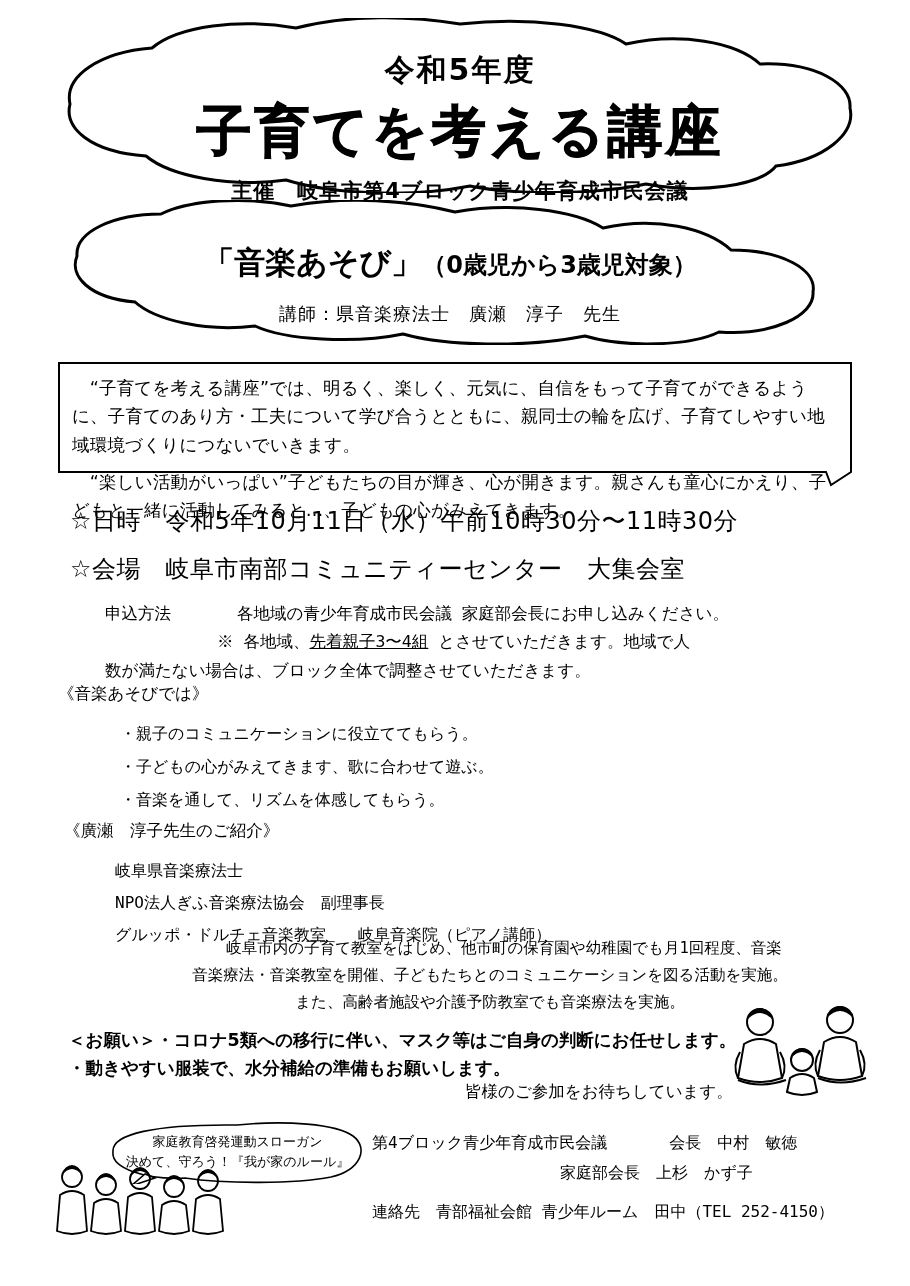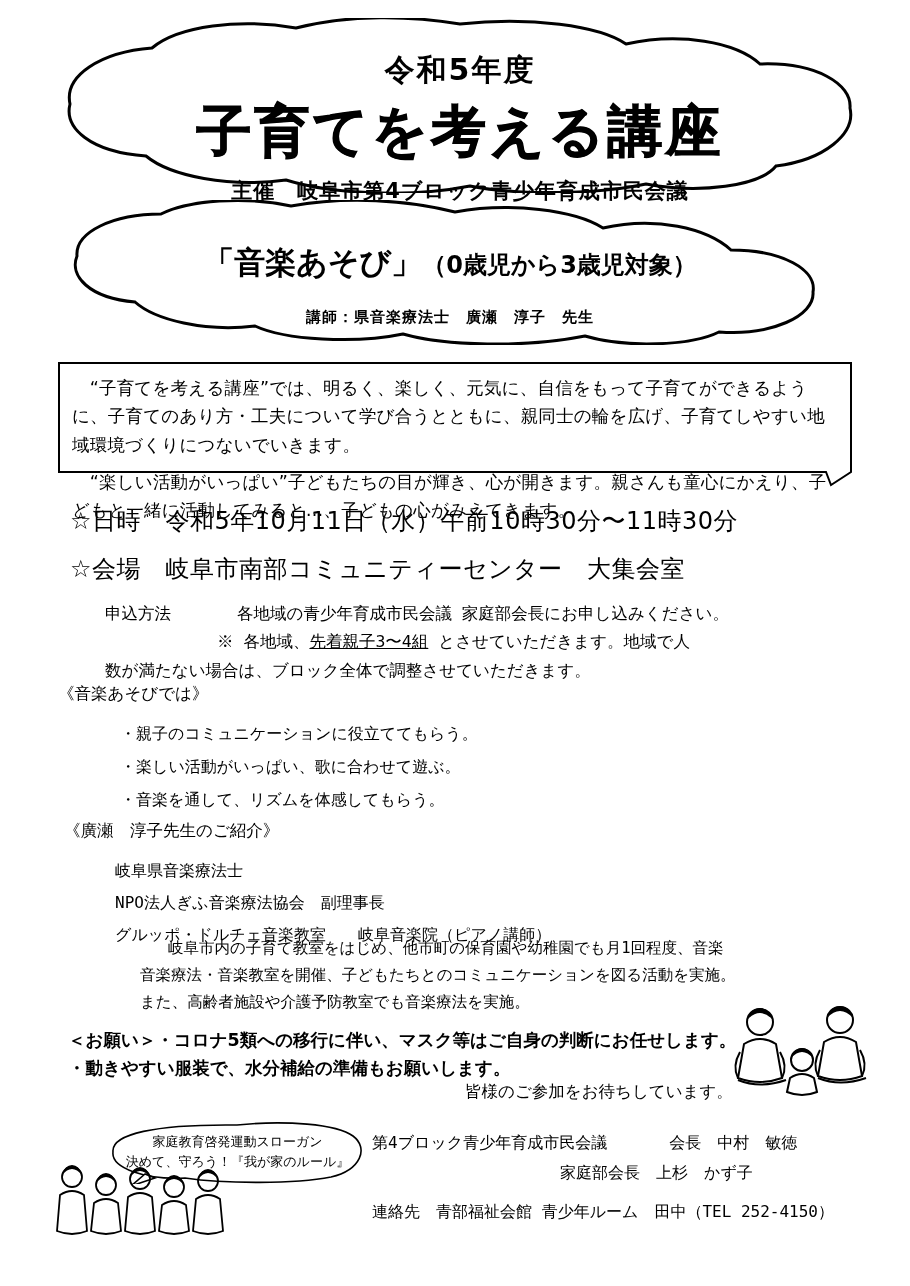--- a/index.html
+++ b/index.html
@@ -76,24 +76,24 @@
   .sub-theme {
     margin-top: 42px;
     font-family: "DejaVu Sans", sans-serif;
     font-weight: bold;
     font-size: 24px;
   }
   .sub-theme .big {
     font-size: 31px;
   }
   .sub-lecturer {
-    margin-top: 24px;
-    font-family: "DejaVu Sans", sans-serif;
-    font-weight: bold;
-    font-size: 15px;
+    margin-top: 18px;
+    font-family: "DejaVu Sans", sans-serif;
+    font-weight: normal;
+    font-size: 18px;
     letter-spacing: 1px;
   }
 
   
   .desc-box {
     position: absolute;
     left: 56px;
     top: 360px;
     width: 798px;
     height: 128px;
@@ -160,20 +160,21 @@
   #prof-head { left: 64px; top: 820px; }
   #prof-list { left: 115px; top: 855px; font-size: 16px; line-height: 2.0; }
   #prof-para {
     position: absolute;
     left: 140px;
     top: 935px;
     width: 700px;
     font-family: "DejaVu Sans Mono", monospace;
     font-size: 15.5px;
     line-height: 1.75;
+    text-align: center;
   }
   #prof-para p { margin: 0; }
   #prof-para p.ind { text-indent: 28px; }
 
   
   .request {
     position: absolute;
     left: 68px;
     top: 1026px;
     width: 700px;
@@ -296,21 +297,21 @@
 
 <div class="apply-block">
   <span class="apply-line1"><span>申込方法</span>　　　　<span>各地域の青少年育成市民会議 家庭部会長にお申し込みください。</span></span>
   <span class="apply-indent"><span>※ 各地域、</span><span class="underline">先着親子3〜4組</span><span> とさせていただきます。地域で人</span></span>
   <span class="apply-note">数が満たない場合は、ブロック全体で調整させていただきます。</span>
 </div>
 
 <div class="section-head" id="music-head">《音楽あそびでは》</div>
 <ul class="bullets" id="music-list">
   <li>・親子のコミュニケーションに役立ててもらう。</li>
-  <li>・楽しい活動がいっぱい、歌に合わせて遊ぶ。</li>
+  <li>・子どもの心がみえてきます、歌に合わせて遊ぶ。</li>
   <li>・音楽を通して、リズムを体感してもらう。</li>
 </ul>
 
 <div class="section-head" id="prof-head">《廣瀬　淳子先生のご紹介》</div>
 <ul class="bullets" id="prof-list">
   <li>岐阜県音楽療法士</li>
   <li>NPO法人ぎふ音楽療法協会　副理事長</li>
   <li>グルッポ・ドルチェ音楽教室　　岐阜音楽院（ピアノ講師）</li>
 </ul>
 <div id="prof-para">

